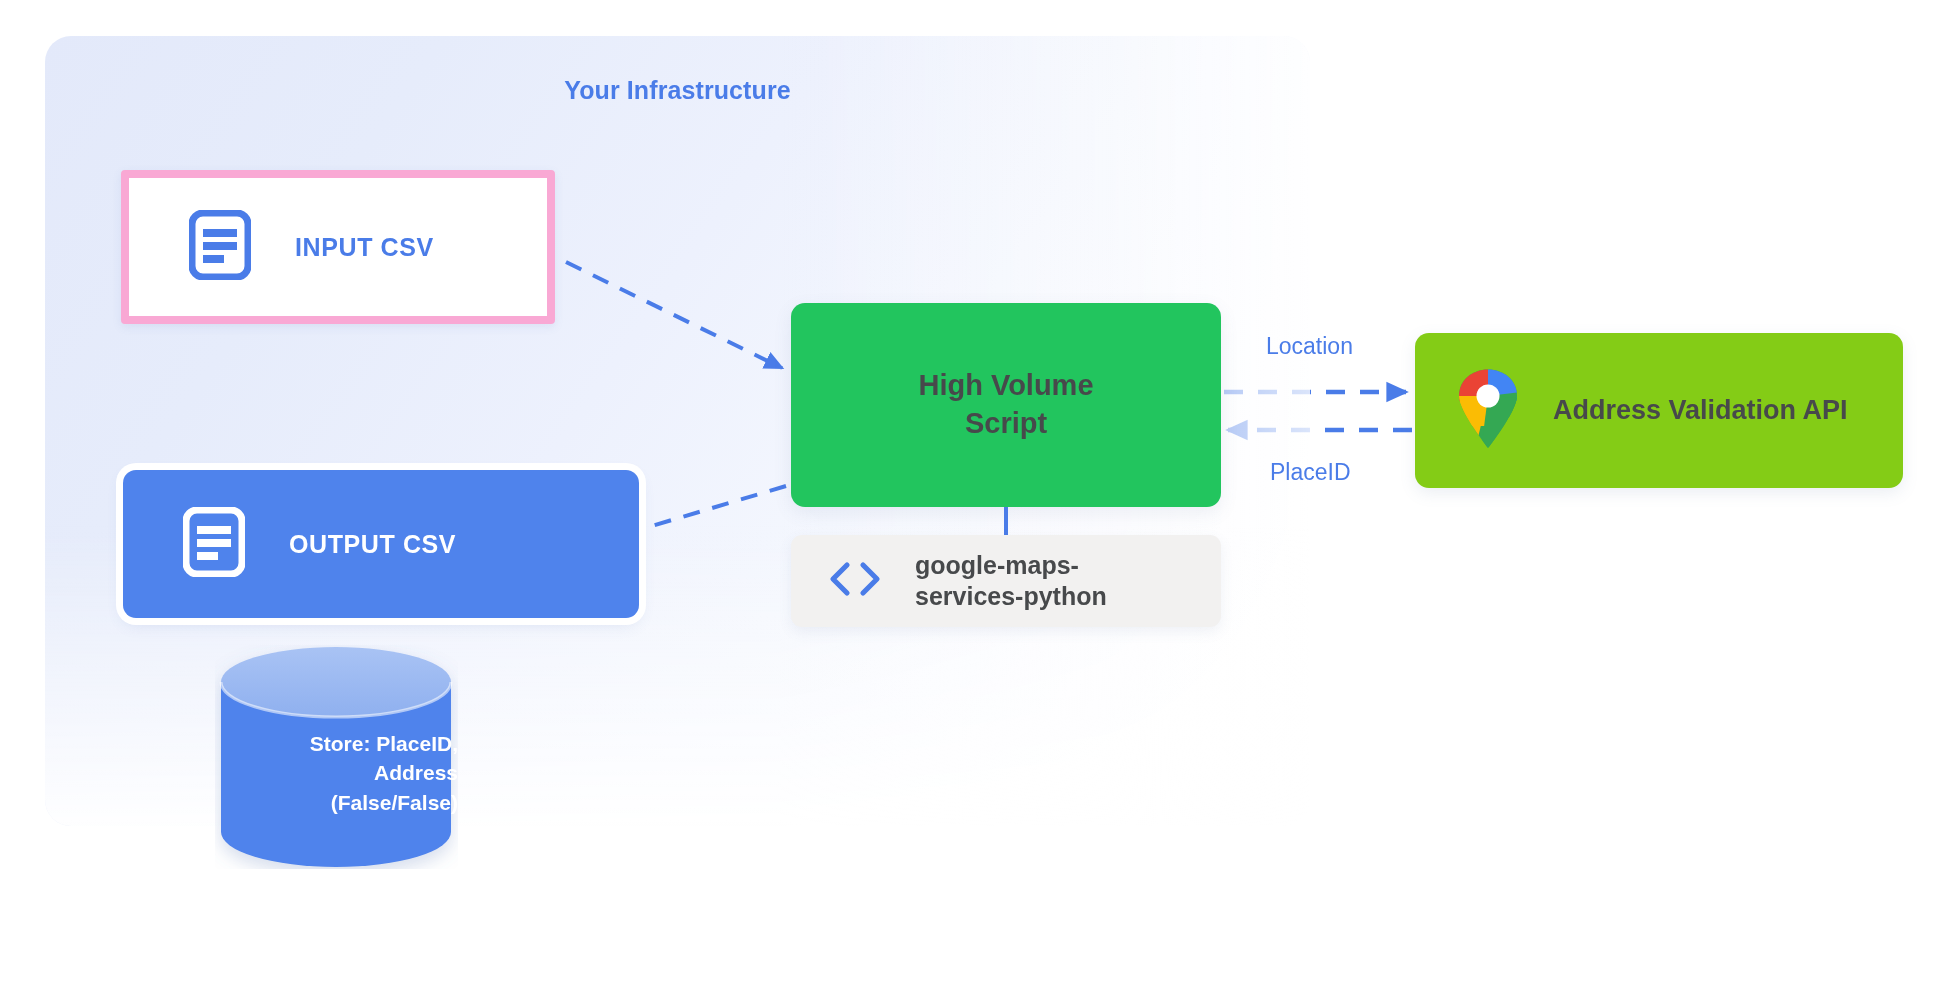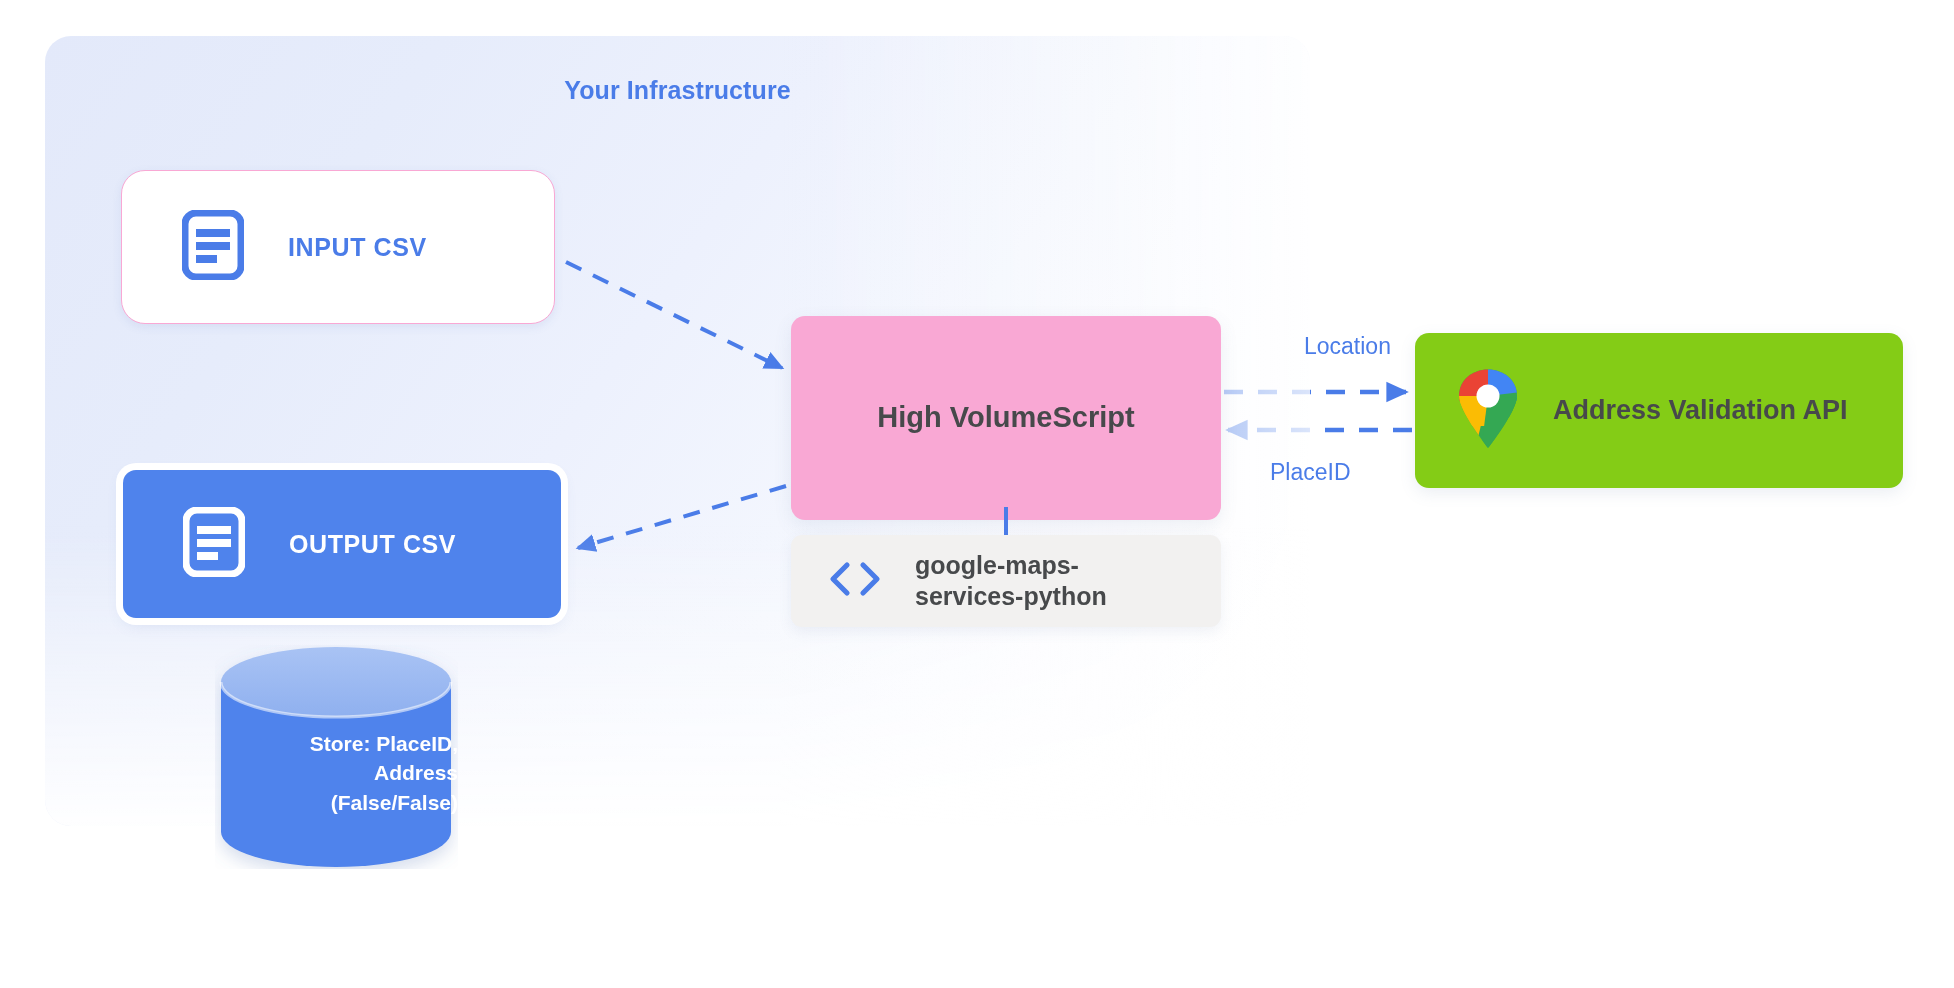--- a/index.html
+++ b/index.html
@@ -73,65 +73,65 @@
     align-items: center;
   }
 
   
   .input-csv {
     left: 121px;
     top: 170px;
     width: 434px;
     height: 154px;
     background: #ffffff;
-    border: 1px solid #f9a8d4;
-    border-radius: 24px;
+    border: 8px solid #f9a8d4;
+    border-radius: 4px;
     box-shadow: 0 3px 10px rgba(80,110,180,0.10);
     padding-left: 60px;
   }
   .input-csv .node-label {
     font-size: 25px;
     font-weight: bold;
     color: #4a7ce8;
     letter-spacing: 0.6px;
     margin-left: 44px;
   }
 
   
   .output-csv {
     left: 123px;
     top: 470px;
-    width: 438px;
+    width: 516px;
     height: 148px;
     background: #4f83ec;
     border-radius: 13px;
     box-shadow: 0 0 0 7px #ffffff, 0 6px 16px rgba(80,110,180,0.16);
     padding-left: 60px;
   }
   .output-csv .node-label {
     font-size: 25px;
     font-weight: bold;
     color: #ffffff;
     letter-spacing: 0.6px;
     margin-left: 44px;
   }
 
   .doc-icon { flex: 0 0 auto; }
 
   
   .script-box {
     position: absolute;
     left: 791px;
-    top: 316px;
+    top: 303px;
     width: 430px;
     height: 204px;
-    background: #f9a8d4;
+    background: #22c55e;
     border-radius: 14px;
     display: flex;
-    flex-direction: row;
+    flex-direction: column;
     align-items: center;
     justify-content: center;
     box-shadow: 0 6px 18px rgba(90,110,150,0.10);
   }
   .script-box .line {
     font-size: 29px;
     font-weight: bold;
     color: #47494b;
     line-height: 1.30;
     text-align: center;
@@ -198,21 +198,21 @@
     white-space: nowrap;
   }
 
   
   .edge-label {
     position: absolute;
     font-size: 23px;
     color: #4a7ce8;
     white-space: nowrap;
   }
-  .label-location { left: 1304px; top: 333px; }
+  .label-location { left: 1266px; top: 333px; }
   .label-placeid  { left: 1270px; top: 459px; }
 
   
   .db {
     position: absolute;
     left: 215px;
     top: 645px;
     width: 243px;
     height: 224px;
   }

